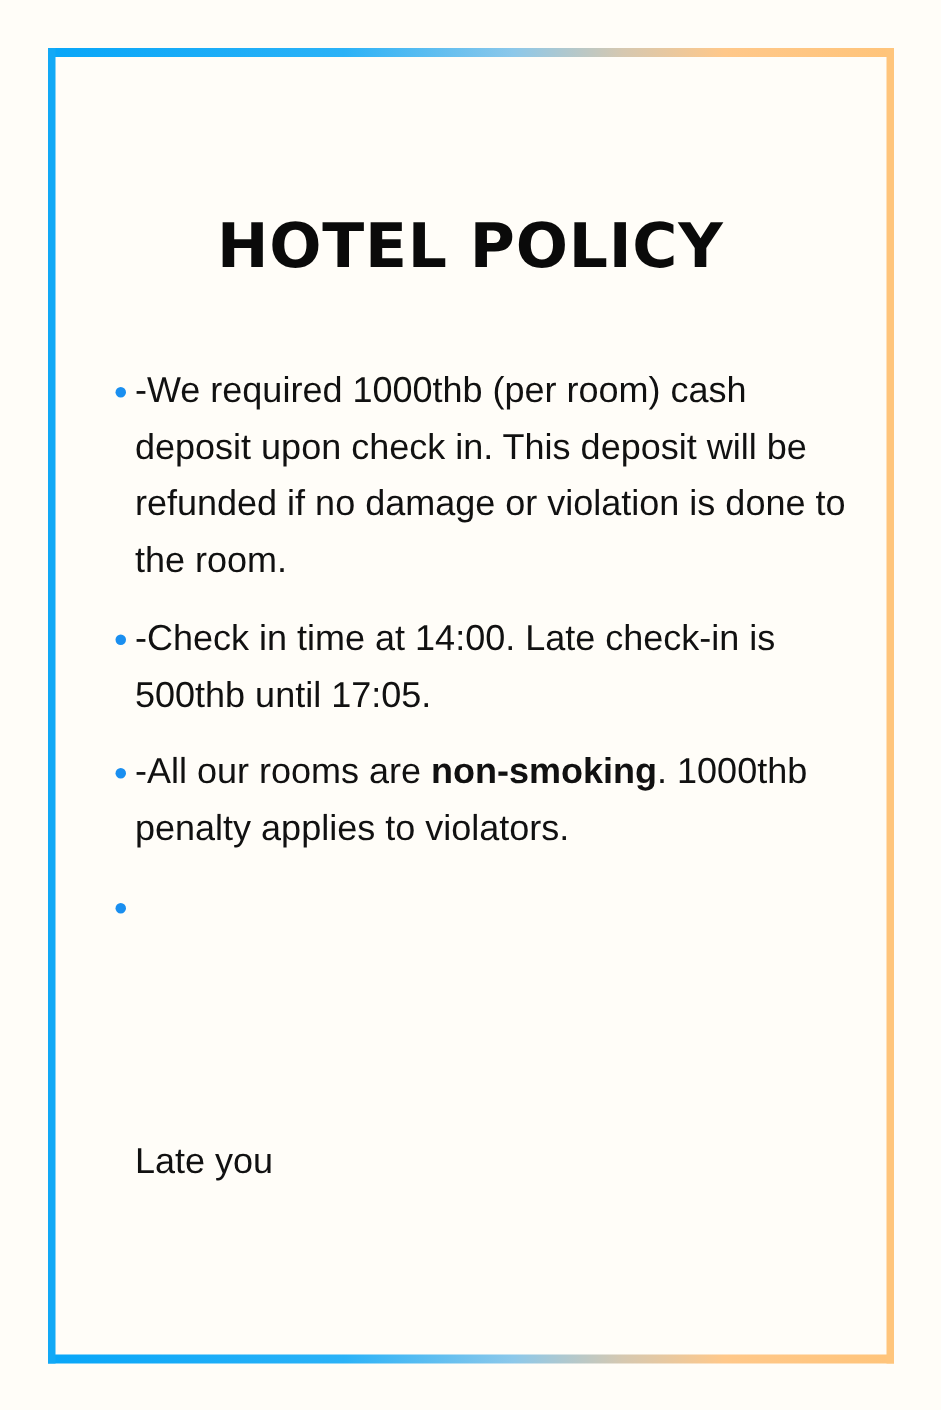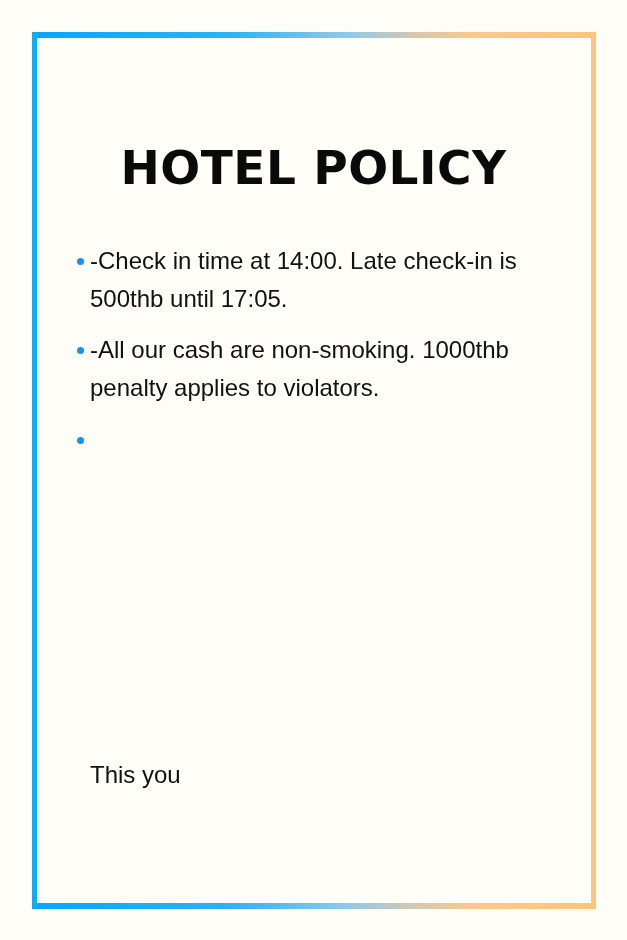--- a/index.html
+++ b/index.html
@@ -25,21 +25,21 @@
     .edge-left { left: 0; top: 0; width: 5px; height: 877px; background: #12a9f6; }
     .edge-right { right: 0; top: 0; width: 5px; height: 877px; background: #ffc57c; }
 
     .title {
       position: absolute;
       left: 0; right: 0;
       top: 140px;
       text-align: center;
       font-family: "DejaVu Sans", sans-serif;
       font-weight: bold;
-      font-size: 47px;
+      font-size: 41px;
       letter-spacing: 0.5px;
       color: #0a0a0a;
       margin: 0;
     }
     .policies {
       position: absolute;
       left: 76px;
       top: 242px;
       width: 490px;
       margin: 0; padding: 0;
@@ -53,21 +53,21 @@
       margin-bottom: 14px;
       color: #111;
     }
     .bullet {
       position: absolute;
       left: 1px; top: 16px;
       width: 7px; height: 7px;
       border-radius: 50%;
       background: #1a8ff0;
     }
-    .strong { font-weight: normal; }
+    .strong { font-weight: bold; }
     .thanks {
       position: absolute;
       left: 90px;
       top: 756px;
       font-size: 24px;
       line-height: 37.7px;
       color: #111;
       margin: 0;
     }
   </style>
@@ -79,24 +79,28 @@
   <div class="edge edge-bottom"></div>
   <div class="edge edge-left"></div>
   <div class="edge edge-right"></div>
 </div>
 
 <h1 class="title">HOTEL POLICY</h1>
 
 <ul class="policies">
   <li class="policy">
     <span class="bullet"></span>
+    <span>-We required 1000thb (per room) cash deposit upon check in. This deposit will be refunded if no damage or violation is done to the room.</span>
+  </li>
+  <li class="policy">
+    <span class="bullet"></span>
     <span>-Check in time at 14:00. Late check-in is 500thb until 17:05.</span>
   </li>
   <li class="policy">
     <span class="bullet"></span>
-    <span>-All our cash are </span><span class="strong">non-smoking</span><span>. 1000thb penalty applies to violators.</span>
+    <span>-All our rooms are </span><span class="strong">non-smoking</span><span>. 1000thb penalty applies to violators.</span>
   </li>
   <li class="policy">
     <span class="bullet"></span>
   </li>
 </ul>
 
-<p class="thanks">This you</p>
+<p class="thanks">Late you</p>
 
 </body></html>

